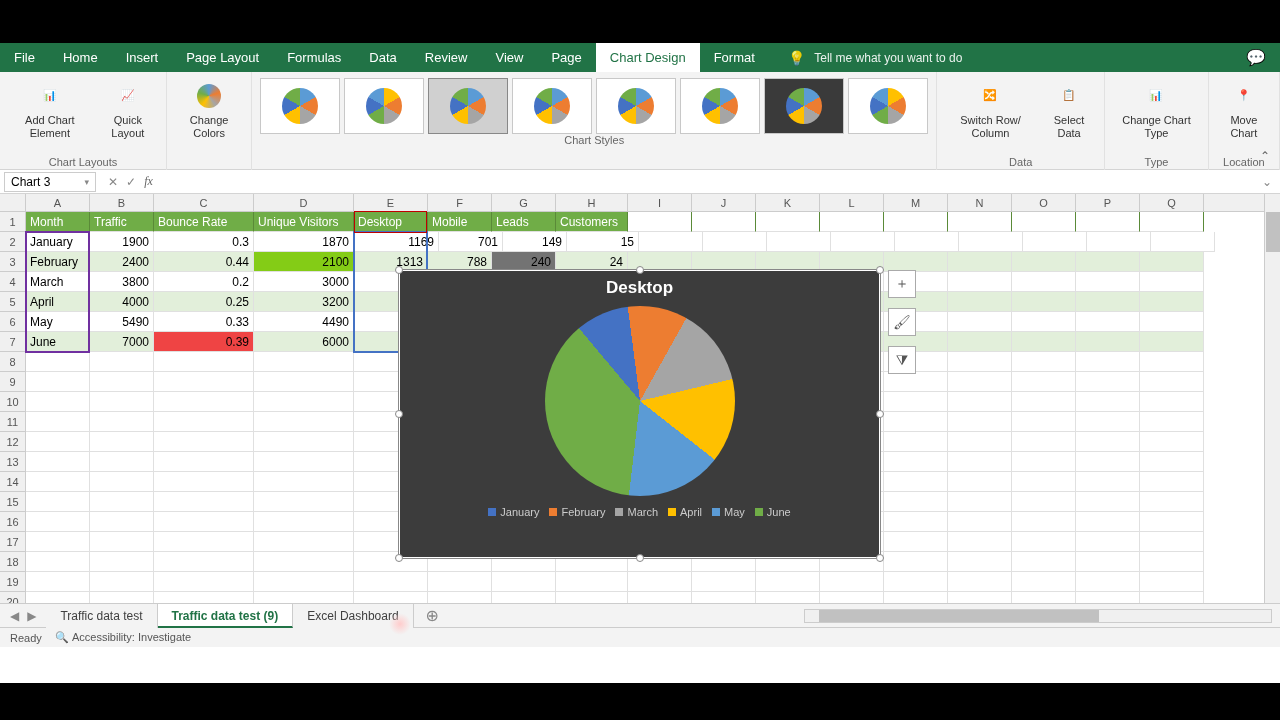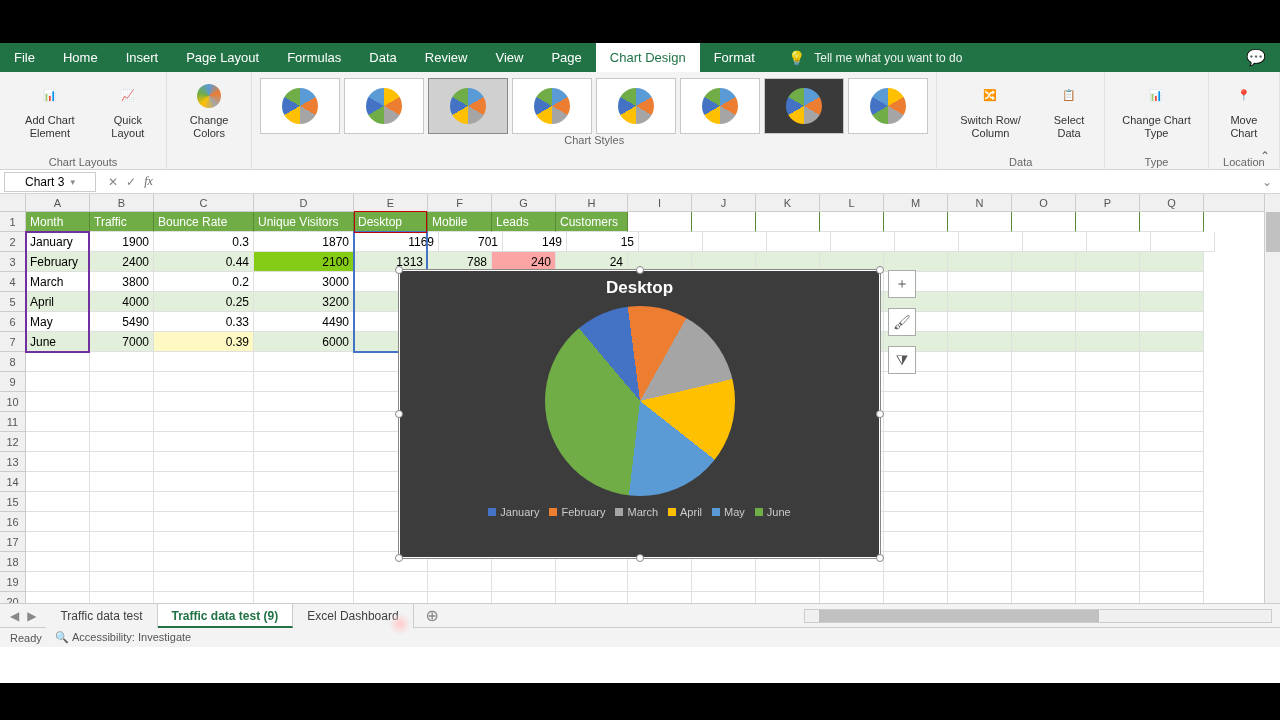--- a/index.html
+++ b/index.html
@@ -18,21 +18,21 @@
 .ribbon-btn{display:flex;flex-direction:column;align-items:center;gap:2px;font-size:11px;color:#333;text-align:center;line-height:1.2;padding:2px 4px;cursor:pointer}
 .ribbon-btn .ico{width:32px;height:32px;display:flex;align-items:center;justify-content:center}
 .chart-styles{display:flex;gap:4px;padding-top:4px}
 .style-thumb{width:80px;height:56px;border:1px solid #c8c8c8;background:#fff;display:flex;align-items:center;justify-content:center;cursor:pointer;position:relative}
 .style-thumb.sel{border:1px solid #888;background:#d0d0d0}
 .style-thumb.dark{background:#3a3a3a}
 .mini-pie{width:36px;height:36px;border-radius:50%;background:conic-gradient(#5b9bd5 0 60deg,#ed7d31 60deg 120deg,#a5a5a5 120deg 180deg,#ffc000 180deg 240deg,#4472c4 240deg 300deg,#70ad47 300deg 360deg)}
 .mini-pie.alt{background:conic-gradient(#ffc000 0 60deg,#ed7d31 60deg 120deg,#a5a5a5 120deg 180deg,#70ad47 180deg 240deg,#4472c4 240deg 300deg,#5b9bd5 300deg 360deg)}
 .ribbon-collapse{position:absolute;right:10px;bottom:6px;font-size:12px;color:#666;cursor:pointer}
 .formula-bar{height:24px;background:#fff;border-bottom:1px solid #d4d4d4;display:flex;align-items:center;font-size:12px}
-.name-box{width:92px;border:1px solid #ccc;margin:2px 4px;padding:2px 20px;background:#fff;display:flex;align-items:center;justify-content:space-between}
+.name-box{width:92px;border:1px solid #ccc;margin:2px 4px;padding:2px 6px;background:#fff;display:flex;align-items:center;justify-content:space-between}
 .name-box .dd{color:#888;font-size:9px}
 .fx-btns{display:flex;gap:8px;padding:0 8px;color:#888}
 .fx-label{font-style:italic;font-family:"Times New Roman",serif;margin-right:6px;color:#666}
 .fx-input{flex:1;padding:2px 6px}
 .fx-dd{color:#888;padding:0 8px}
 .grid-area{position:relative;height:409px;overflow:hidden;background:#fff}
 .col-headers{display:flex;position:absolute;top:0;left:0;right:16px;height:18px;background:#f0f0f0;border-bottom:1px solid #ccc}
 .corner{width:26px;border-right:1px solid #ccc;background:#f0f0f0}
 .ch{border-right:1px solid #ccc;text-align:center;font-size:11px;color:#555;line-height:18px}
 .row-headers{position:absolute;top:18px;left:0;width:26px;background:#f0f0f0;border-right:1px solid #ccc}
@@ -286,21 +286,21 @@
           <div class="cell" style="width: 64px;"></div>
           <div class="cell" style="width: 64px;"></div>
         </div>
         <div class="cell-row data-row">
           <div class="cell month" style="width: 64px; background: rgb(226, 239, 218);">February</div>
           <div class="cell num" style="width: 64px; background: rgb(226, 239, 218);">2400</div>
           <div class="cell num" style="width: 100px; background: rgb(226, 239, 218);">0.44</div>
           <div class="cell num" style="width: 100px; background: #84cc16;">2100</div>
           <div class="cell num" style="width: 74px; background: rgb(226, 239, 218);">1313</div>
           <div class="cell num" style="width: 64px; background: rgb(226, 239, 218);">788</div>
-          <div class="cell num" style="width: 64px; background: #fca5a5;">240</div>
+          <div class="cell num" style="width: 64px; background: #737373;">240</div>
           <div class="cell num" style="width: 72px; background: rgb(226, 239, 218);">24</div>
           <div class="cell" style="width: 64px;"></div>
           <div class="cell" style="width: 64px;"></div>
           <div class="cell" style="width: 64px;"></div>
           <div class="cell" style="width: 64px;"></div>
           <div class="cell" style="width: 64px;"></div>
           <div class="cell" style="width: 64px;"></div>
           <div class="cell" style="width: 64px;"></div>
           <div class="cell" style="width: 64px;"></div>
           <div class="cell" style="width: 64px;"></div>
@@ -358,21 +358,21 @@
           <div class="cell" style="width: 64px;"></div>
           <div class="cell" style="width: 64px;"></div>
           <div class="cell" style="width: 64px;"></div>
           <div class="cell" style="width: 64px;"></div>
           <div class="cell" style="width: 64px;"></div>
           <div class="cell" style="width: 64px;"></div>
         </div>
         <div class="cell-row data-row">
           <div class="cell month" style="width: 64px; background: rgb(226, 239, 218);">June</div>
           <div class="cell num" style="width: 64px; background: rgb(226, 239, 218);">7000</div>
-          <div class="cell num" style="width: 100px; background: #fef9c3;">0.39</div>
+          <div class="cell num" style="width: 100px; background: #ef4444;">0.39</div>
           <div class="cell num" style="width: 100px; background: rgb(226, 239, 218);">6000</div>
           <div class="cell num" style="width: 74px; background: rgb(226, 239, 218);"></div>
           <div class="cell num" style="width: 64px; background: rgb(226, 239, 218);"></div>
           <div class="cell num" style="width: 64px; background: rgb(226, 239, 218);"></div>
           <div class="cell num" style="width: 72px; background: rgb(226, 239, 218);"></div>
           <div class="cell" style="width: 64px;"></div>
           <div class="cell" style="width: 64px;"></div>
           <div class="cell" style="width: 64px;"></div>
           <div class="cell" style="width: 64px;"></div>
           <div class="cell" style="width: 64px;"></div>

